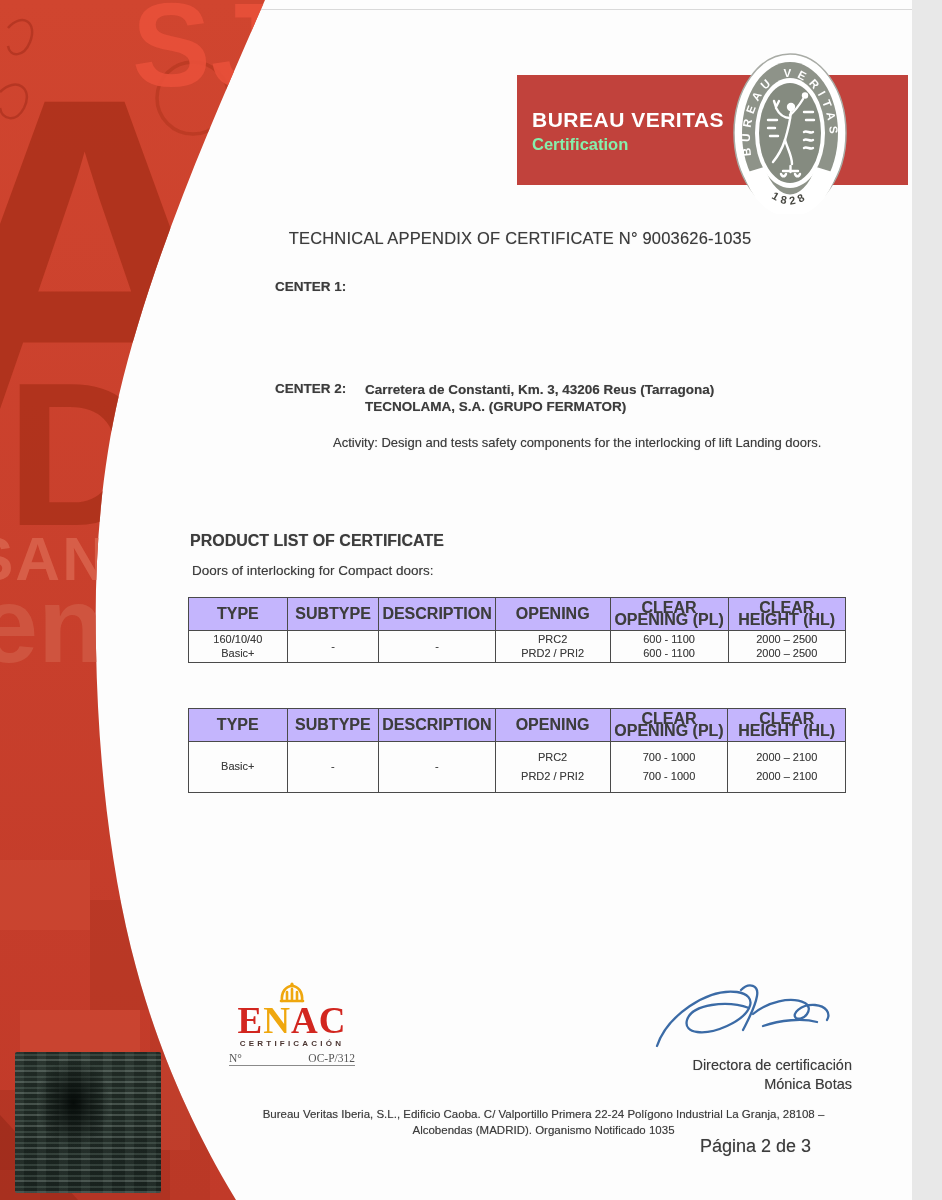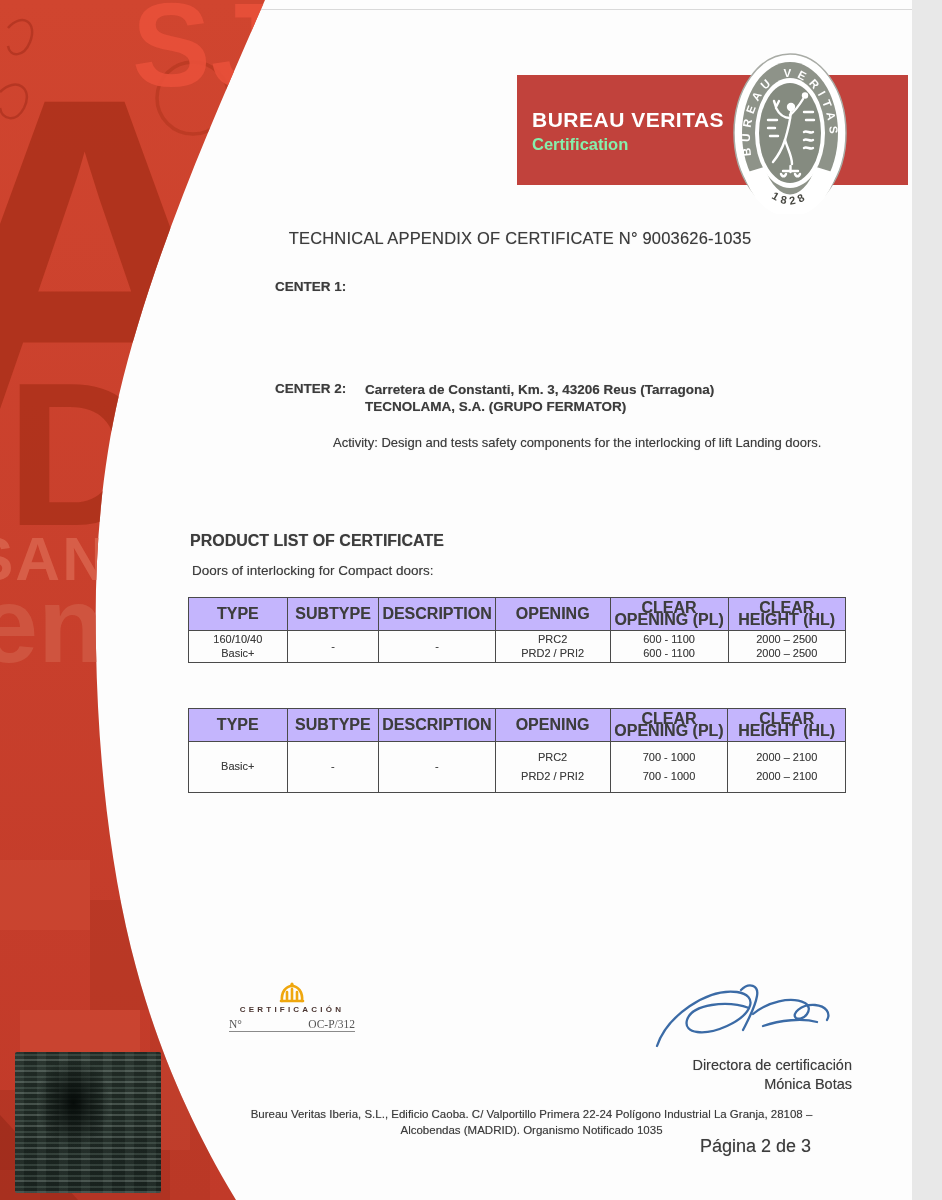--- a/index.html
+++ b/index.html
@@ -38,21 +38,21 @@
   .enac .name{font-size:37px;font-weight:bold;letter-spacing:1px;line-height:34px;text-align:center;font-family:"Liberation Serif",serif;}
   .enac .name .red{color:#d2261f;}
   .enac .name .gold{color:#efa70e;}
   .enac .sub{margin-top:1px;text-align:center;font-size:8px;font-weight:bold;letter-spacing:3.2px;color:#4a3430;}
   .enac .num{margin-top:4px;width:126px;margin-left:7px;display:flex;justify-content:space-between;
              font-size:11.5px;color:#555;border-bottom:1.2px solid #8a8a8a;padding-bottom:1px;font-family:"Liberation Serif",serif;}
   
   .sig-svg{position:absolute;left:645px;top:978px;z-index:1;}
   .signame{position:absolute;left:600px;top:1056px;width:252px;text-align:right;font-size:14.5px;line-height:19px;z-index:1;}
   
-  .footer{position:absolute;left:164px;top:1106px;width:735px;text-align:center;font-size:11.5px;line-height:16px;z-index:1;}
+  .footer{position:absolute;left:176px;top:1106px;width:735px;text-align:center;font-size:11.5px;line-height:16px;z-index:1;}
   .pagenum{position:absolute;left:700px;top:1136px;width:176px;text-align:left;font-size:18px;z-index:1;}
   
   .stamp{position:absolute;left:15px;top:1052px;width:146px;height:141px;z-index:3;border-radius:2px;
     background:
       radial-gradient(ellipse 52px 62px at 40% 36%, rgba(4,9,7,.95), rgba(4,9,7,0) 72%),
       repeating-linear-gradient(0deg, rgba(198,215,206,.22) 0 2px, rgba(18,28,23,.12) 2px 5px, rgba(108,128,118,.28) 5px 7px, rgba(12,20,16,.18) 7px 11px),
       repeating-linear-gradient(90deg, rgba(160,180,170,.08) 0 9px, rgba(10,16,13,.10) 9px 22px),
       linear-gradient(#27322c,#1c2622);}
 </style>
 </head>
@@ -240,20 +240,21 @@
   <div class="enac">
     <svg class="crown" width="34" height="22" viewBox="0 0 34 22">
       <g stroke="#efa70e" stroke-width="2.6" fill="none" stroke-linecap="round">
         <path d="M6,19 h22"></path>
         <path d="M7,19 C6,10 11,4 17,4 C23,4 28,10 27,19"></path>
         <path d="M17,4 v-0.5"></path>
         <circle cx="17" cy="2.2" r="1.6" fill="#efa70e" stroke="none"></circle>
         <path d="M12,18 v-8 M22,18 v-8 M17,18 v-11"></path>
       </g>
     </svg>
+    <div class="name"><span class="red">E</span><span class="gold">N</span><span class="red">A</span><span class="red">C</span></div>
     <div class="sub">CERTIFICACIÓN</div>
     <div class="num">
       <span>N°</span>
       <span>OC-P/312</span>
     </div>
   </div>
 
   <svg class="sig-svg" width="235" height="80" viewBox="0 0 235 80">
     <g stroke="#3b6ba6" stroke-width="2.3" fill="none" stroke-linecap="round">
       <path d="M12,68 C22,38 62,10 92,14 C114,17 108,36 82,48 C60,58 38,56 42,42 C47,26 82,22 104,30"></path>

